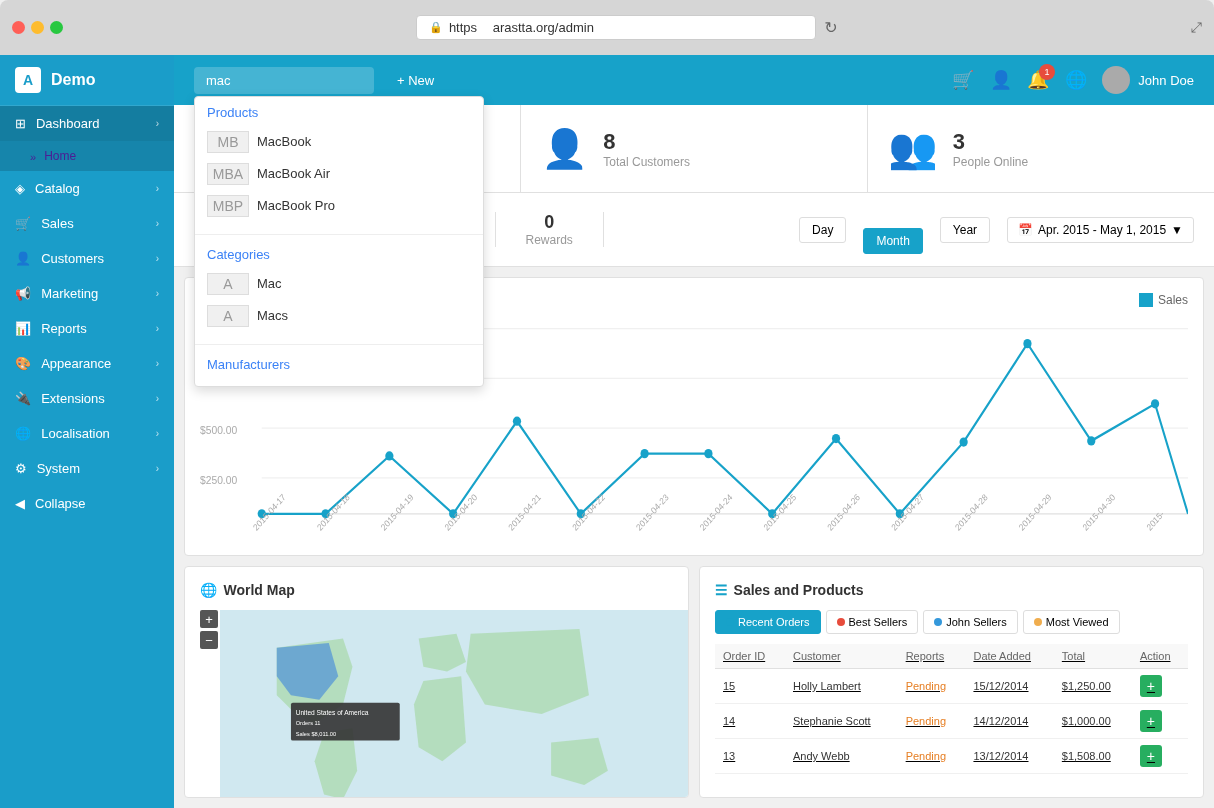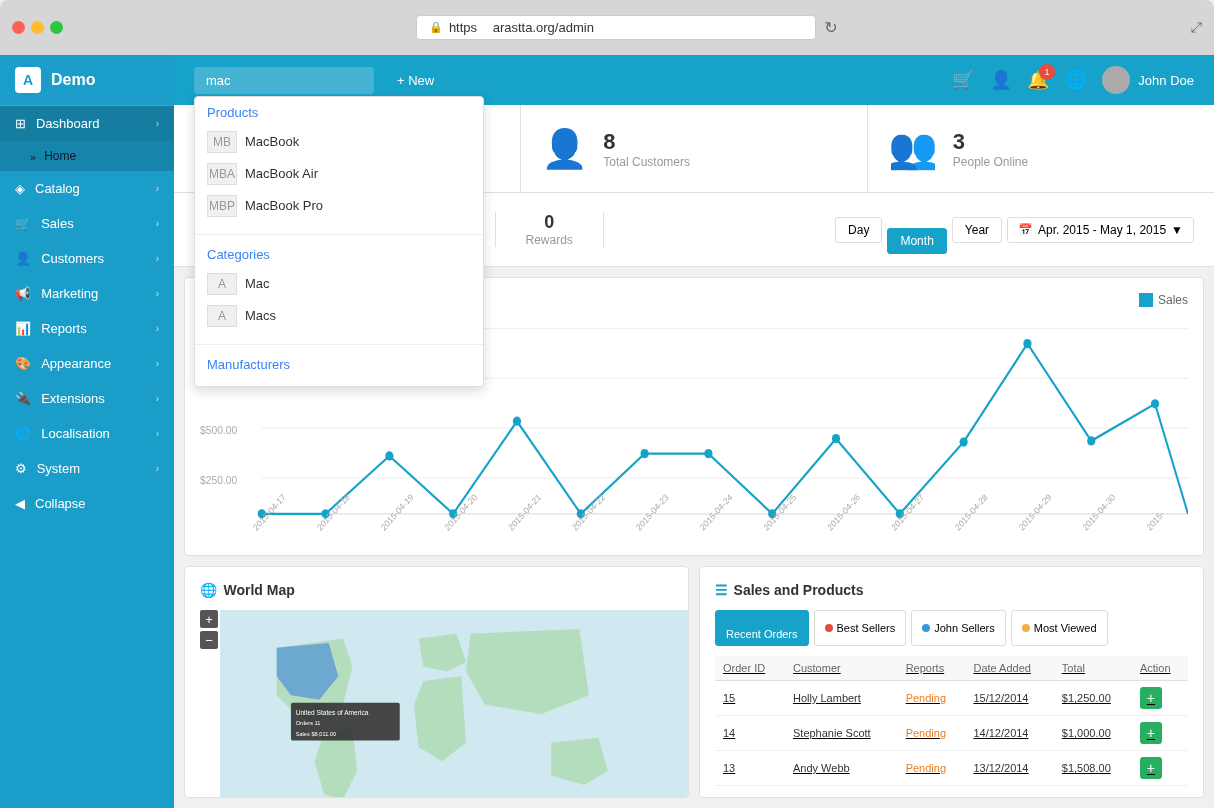--- a/index.html
+++ b/index.html
@@ -24,21 +24,21 @@
     
     .sidebar { width: 174px; background: #1a9dc9; display: flex; flex-direction: column; flex-shrink: 0; }
     .sidebar-header { background: #1a9dc9; padding: 12px 15px; display: flex; align-items: center; gap: 10px; border-bottom: 1px solid rgba(255,255,255,0.1); }
     .sidebar-logo { width: 26px; height: 26px; background: white; border-radius: 4px; display: flex; align-items: center; justify-content: center; color: #1a9dc9; font-weight: bold; font-size: 14px; }
     .sidebar-title { color: white; font-size: 16px; font-weight: bold; }
     .sidebar-nav { flex: 1; overflow-y: auto; }
     .nav-item { display: flex; align-items: center; justify-content: space-between; padding: 10px 15px; color: white; cursor: pointer; font-size: 13px; text-decoration: none; }
     .nav-item.active { background: rgba(0,0,0,0.2); }
     .nav-item-inner { display: flex; align-items: center; gap: 10px; }
     .nav-arrow { font-size: 10px; opacity: 0.7; }
-    .nav-sub-item { display: flex; align-items: flex-end; padding: 8px 15px 8px 30px; color: #0f172a; cursor: pointer; font-size: 12px; background: rgba(0,0,0,0.15); }
+    .nav-sub-item { display: flex; align-items: flex-end; padding: 8px 15px 8px 30px; color: #4c1d95; cursor: pointer; font-size: 12px; background: rgba(0,0,0,0.15); }
     .nav-sub-item:before { content: "»"; margin-right: 8px; font-size: 11px; }
     .nav-collapse { display: flex; align-items: center; padding: 10px 15px; color: white; cursor: pointer; font-size: 13px; }
     .nav-collapse-inner { display: flex; align-items: center; gap: 10px; }
 
     
     .topbar { background: #17a2c9; height: 50px; display: flex; align-items: center; padding: 0 20px; gap: 15px; }
     .topbar-search { position: relative; display: flex; align-items: center; }
     .topbar-search-input { background: rgba(255,255,255,0.2); border: none; border-radius: 4px; padding: 6px 12px; color: white; font-size: 13px; width: 180px; }
     .topbar-search-input::placeholder { color: rgba(255,255,255,0.7); }
     .search-dropdown { position: absolute; top: 100%; left: 0; background: white; border: 1px solid #ddd; border-radius: 4px; width: 290px; z-index: 1000; box-shadow: 0 4px 12px rgba(0,0,0,0.15); margin-top: 2px; }
@@ -65,56 +65,56 @@
     .icon-customers { color: #e67e22; }
     .icon-people { color: #f0a500; }
 
     
     .report-controls { background: white; padding: 12px 20px; display: flex; align-items: center; justify-content: space-between; border-bottom: 1px solid #e0e0e0; }
     .report-stats { display: flex; }
     .report-stat { padding: 0 30px; text-align: center; border-right: 1px solid #e0e0e0; }
     .report-stat:first-child { padding-left: 0; }
     .report-stat-num { font-size: 18px; font-weight: bold; color: #333; }
     .report-stat-label { font-size: 12px; color: #999; }
-    .time-controls { display: flex; align-items: center; gap: 5px; }
+    .time-controls { display: flex; align-items: center; gap: 17px; }
     .time-btn { padding: 5px 12px; border: 1px solid #ddd; background: white; cursor: pointer; font-size: 12px; border-radius: 3px; }
     .time-btn.active { background: #17a2c9; color: white; border-color: #17a2c9; margin-top: 23px; }
     .date-picker-btn { display: flex; align-items: center; gap: 5px; padding: 5px 10px; border: 1px solid #ddd; background: white; cursor: pointer; font-size: 12px; border-radius: 3px; }
 
     
     .chart-area { background: white; margin: 10px; border: 1px solid #e0e0e0; border-radius: 4px; padding: 15px; flex-shrink: 0; }
     .chart-legend { display: flex; justify-content: flex-end; align-items: center; gap: 5px; margin-bottom: 10px; font-size: 12px; color: #666; }
     .legend-color { width: 14px; height: 14px; background: #17a2c9; }
     .chart-svg { width: 100%; height: 220px; }
     .chart-line { fill: none; stroke: #17a2c9; stroke-width: 2; }
 
     
     .bottom-section { display: flex; gap: 10px; margin: 0 10px 10px; flex: 1; overflow: hidden; }
     .world-map-panel { flex: 1; background: white; border: 1px solid #e0e0e0; border-radius: 4px; padding: 15px; overflow: hidden; }
     .sales-panel { flex: 1; background: white; border: 1px solid #e0e0e0; border-radius: 4px; padding: 15px; overflow: hidden; }
     .panel-title { font-size: 14px; font-weight: bold; color: #333; margin-bottom: 12px; display: flex; align-items: center; gap: 6px; }
 
     
     .sales-tabs { display: flex; gap: 5px; margin-bottom: 10px; }
     .sales-tab { padding: 5px 10px; border: 1px solid #ddd; background: white; cursor: pointer; font-size: 11px; border-radius: 3px; display: flex; align-items: center; gap: 4px; }
-    .sales-tab.active { background: #17a2c9; color: white; border-color: #17a2c9; flex-direction: column; }
+    .sales-tab.active { background: #17a2c9; color: white; border-color: #17a2c9; }
     .tab-dot { width: 8px; height: 8px; border-radius: 50%; }
 
     
     .orders-table { width: 100%; border-collapse: collapse; font-size: 11px; text-decoration: underline; }
     .orders-table th { background: #f8f8f8; padding: 6px 8px; text-align: left; border-bottom: 1px solid #e0e0e0; color: #666; font-weight: normal; }
     .orders-table td { padding: 6px 8px; border-bottom: 1px solid #f0f0f0; color: #333; }
     .orders-table .status-pending { color: #e67e22; }
     .orders-table .action-btn { background: #27ae60; color: white; border: none; border-radius: 3px; width: 22px; height: 22px; cursor: pointer; font-size: 14px; display: flex; align-items: center; justify-content: center; }
 
     
     .dropdown-section { padding: 8px 12px; }
     .dropdown-section-title { font-size: 13px; color: #3b82f6; font-weight: normal; margin-bottom: 6px; }
     .dropdown-item { display: flex; align-items: center; gap: 8px; padding: 5px 0; cursor: pointer; font-size: 13px; color: #333; }
-    .dropdown-item-img { width: 30px; height: 22px; background: #f0f0f0; border: 1px solid #ddd; object-fit: contain; display: flex; align-items: center; justify-content: center; font-size: 12px; color: #999; }
+    .dropdown-item-img { width: 42px; height: 22px; background: #f0f0f0; border: 1px solid #ddd; object-fit: contain; display: flex; align-items: center; justify-content: center; font-size: 14px; color: #999; }
     .dropdown-divider { border: none; border-top: 1px solid #eee; margin: 4px 0; }
     .dropdown-no-result { padding: 5px 0; color: #999; font-size: 12px; text-align: center; }
   </style>
 </head>
 <body>
 
 <div class="browser-chrome">
   <div class="browser-dots">
     <div class="dot dot-red"></div>
     <div class="dot dot-yellow"></div>

